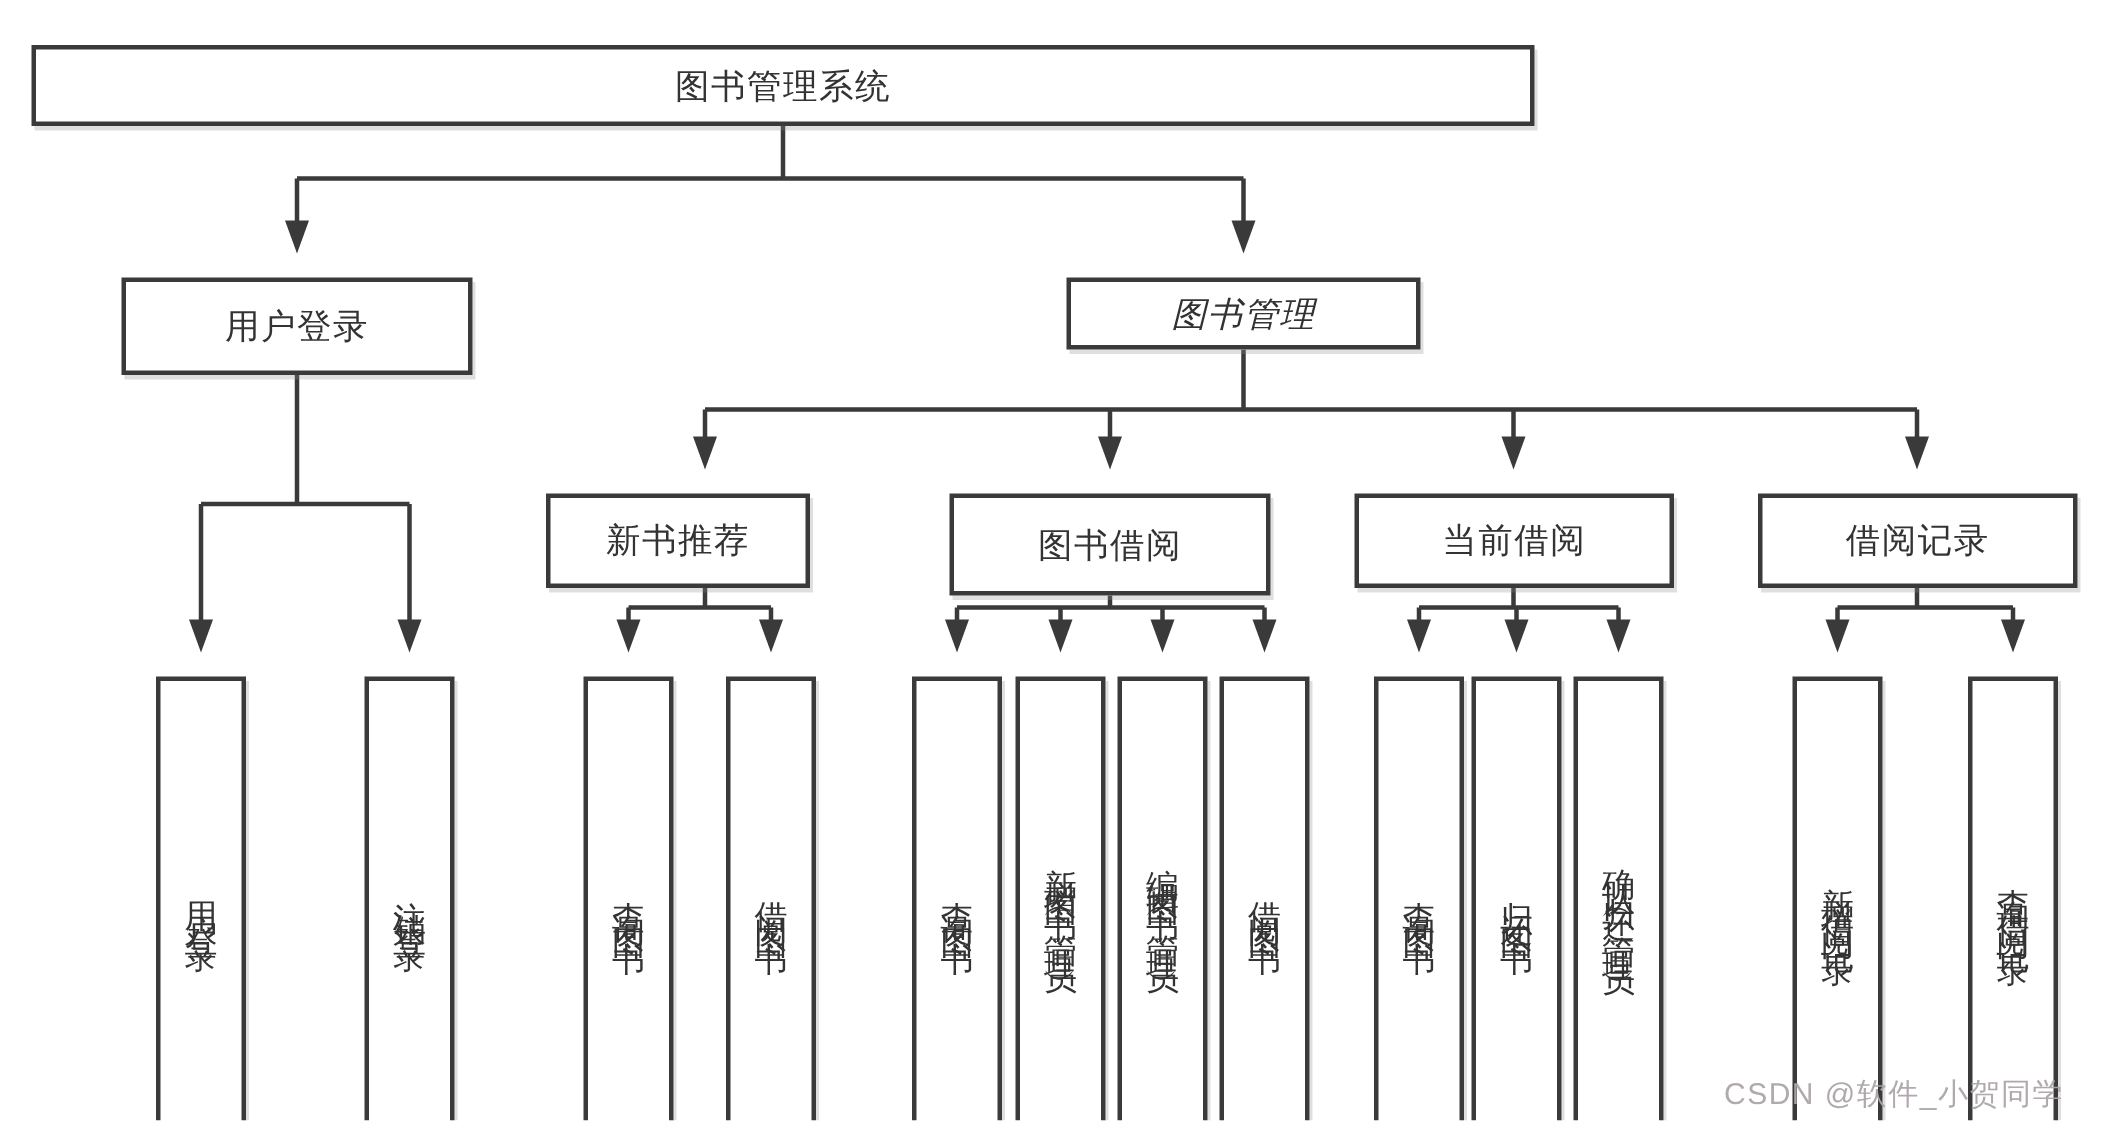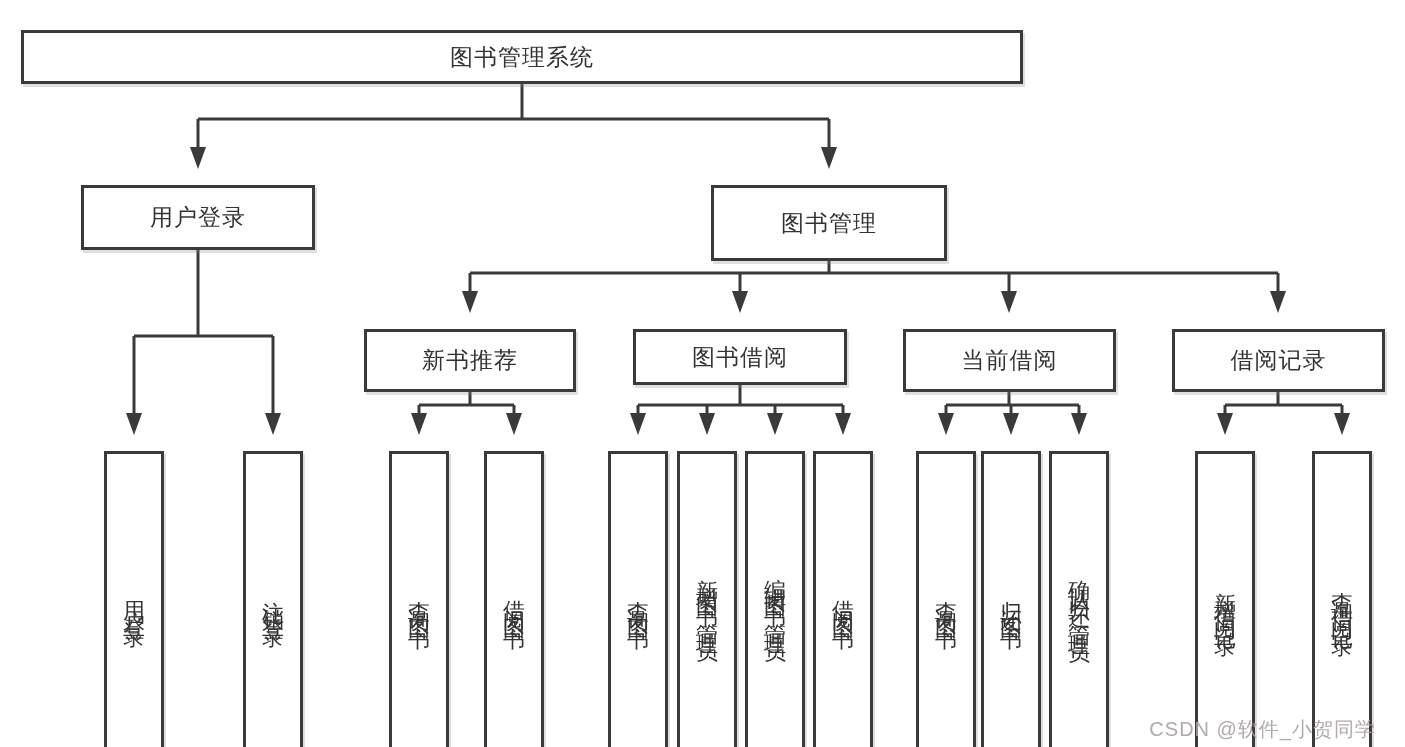--- a/index.html
+++ b/index.html
@@ -110,24 +110,24 @@
         <path fill="none" d="M1278 376 V405 M1225 405 H1342 M1225 405 V416 M1342 405 V416"></path>
         <polygon points="1217,413 1233,413 1225,435" stroke="none"></polygon>
         <polygon points="1334,413 1350,413 1342,435" stroke="none"></polygon>
       </g>
     </g>
   </svg>
 
   <div class="node" style="left:21px; top:14px; width:1002px; height:54px;">图书管理系统</div>
 
   <div class="node" style="left:81px; top:169px; width:234px; height:65px;">用户登录</div>
-  <div class="node" style="left:711px; top:169px; width:236px; height:76px;">图书管理</div>
+  <div class="node" style="left:711px; top:169px; width:236px; height:48px;font-style:italic;">图书管理</div>
 
-  <div class="node" style="left:364px; top:313px; width:212px; height:63px;">新书推荐</div>
-  <div class="node" style="left:633px; top:313px; width:214px; height:56px;">图书借阅</div>
+  <div class="node" style="left:364px; top:313px; width:176px; height:63px;">新书推荐</div>
+  <div class="node" style="left:633px; top:313px; width:214px; height:68px;">图书借阅</div>
   <div class="node" style="left:903px; top:313px; width:213px; height:63px;text-align:right;">当前借阅</div>
   <div class="node" style="left:1172px; top:313px; width:213px; height:63px;">借阅记录</div>
 
   <div class="node leaf" style="left:104px; top:435px; width:60px; height:300px;">用户登录</div>
   <div class="node leaf" style="left:243px; top:435px; width:60px; height:300px;">注销登录</div>
 
   <div class="node leaf" style="left:389px; top:435px; width:60px; height:300px;">查询图书</div>
   <div class="node leaf" style="left:484px; top:435px; width:60px; height:300px;">借阅图书</div>
 
   <div class="node leaf" style="left:608px; top:435px; width:60px; height:300px;">查询图书</div>

